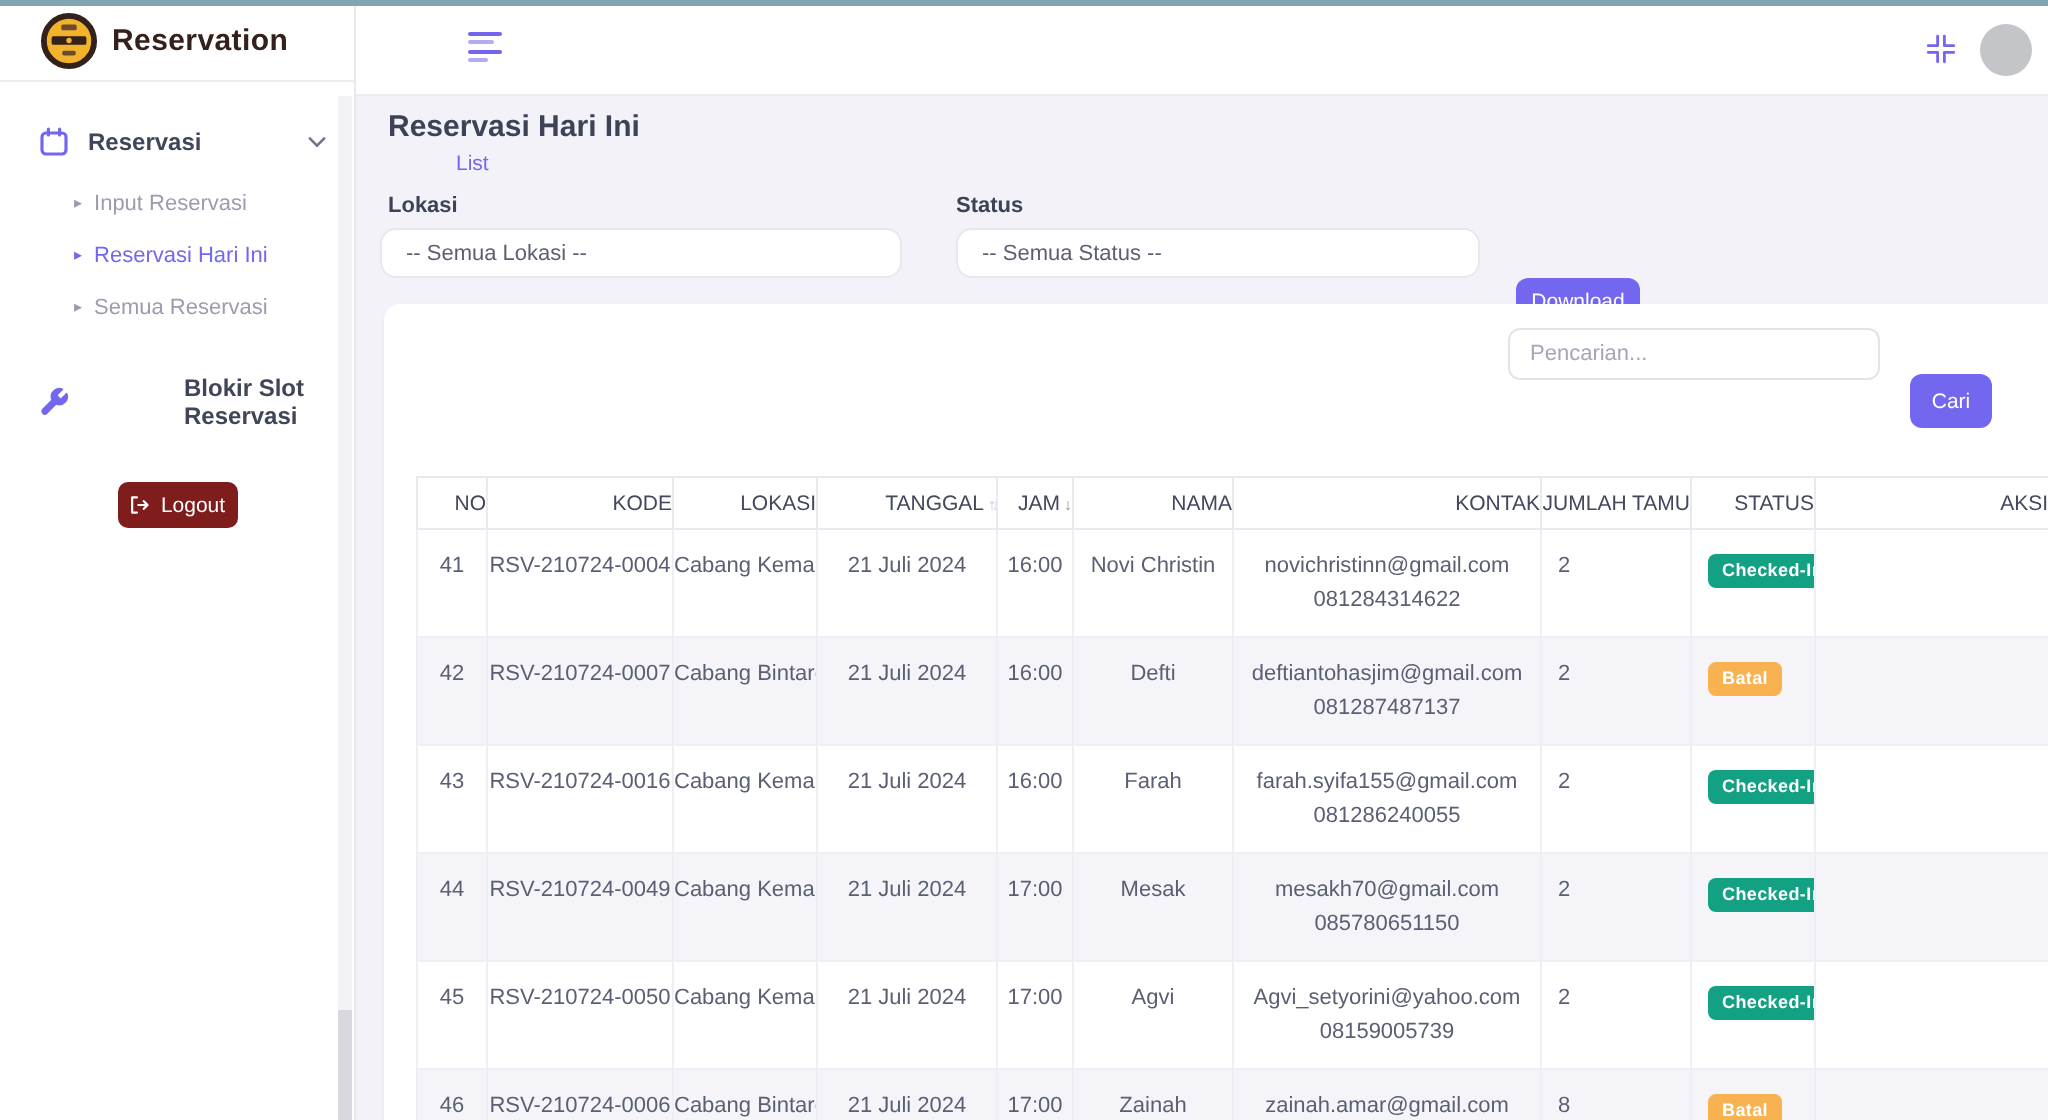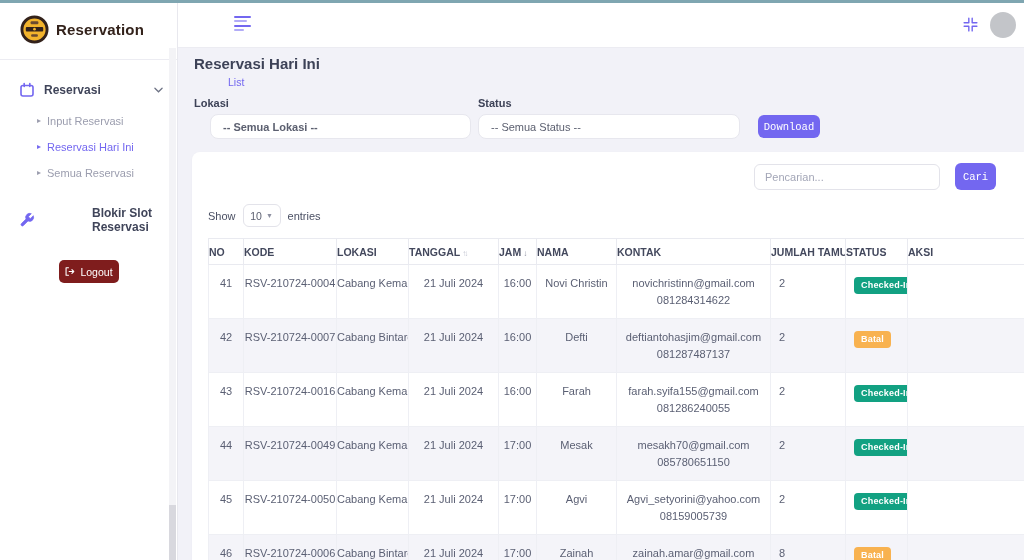--- a/index.html
+++ b/index.html
@@ -3,21 +3,21 @@
 <meta charset="utf-8">
 <style>
   * { margin:0; padding:0; box-sizing:border-box; }
   html,body { width:1024px; height:560px; overflow:hidden; }
   body { font-family:"Liberation Sans", sans-serif; background:#f2f2f8; position:relative; }
 
   .top-line { position:absolute; top:0; left:0; width:1024px; height:3px; background:#7fa6b1; z-index:50; }
 
   
   .sidebar { position:absolute; left:0; top:0; width:178px; height:560px; background:#ffffff; border-right:1px solid #e8e8ee; z-index:10; }
-  .brand { height:60px; display:flex; align-items:center; padding-left:20px; border-bottom:1px solid #ececf2; cursor:pointer; }
+  .brand { height:41px; display:flex; align-items:center; padding-left:20px; border-bottom:1px solid #ececf2; cursor:pointer; }
   .logo { width:29px; height:29px; flex:0 0 29px; }
   .brand-text { font-size:15px; font-weight:bold; color:#33221b; margin-left:7px; letter-spacing:.2px; }
 
   .menu { padding-top:14px; }
   .menu-parent { display:flex; align-items:center; padding:8px 14px 8px 19px; font-size:12px; font-weight:bold; color:#40455a; cursor:pointer; }
   .menu-parent .mi { width:16px; height:16px; margin-right:9px; display:inline-flex; }
   .menu-parent .chev { margin-left:auto; display:inline-flex; }
   .submenu { padding:2px 0 4px 0; }
   .sub { display:flex; align-items:center; padding:7px 10px 7px 37px; font-size:11px; color:#9b9dae; cursor:pointer; }
   .sub .caret { font-size:8px; margin-right:6px; line-height:1; }
@@ -40,36 +40,36 @@
 
   
   .main { position:absolute; left:178px; top:48px; right:0; bottom:0; background:#f2f2f8; overflow:hidden; }
   .page-title { position:absolute; left:16px; top:7px; font-size:15px; font-weight:bold; color:#3d4257; }
   .breadcrumb { position:absolute; left:16px; top:28px; font-size:10.5px; color:#7367f0; cursor:pointer;padding-left:34px; }
 
   .filter-label { position:absolute; font-size:11px; font-weight:bold; color:#3d4257; top:49px; }
   .lbl-lokasi { left:16px; }
   .lbl-status { left:300px; }
   .select { position:absolute; top:66px; height:25px; background:#fff; border:1px solid #e7e7ee; border-radius:8px; font-size:11px; color:#5c6070; display:flex; align-items:center; padding-left:12px; cursor:pointer; }
-  .sel-lokasi { left:32px; width:261px;font-weight:bold; }
+  .sel-lokasi { left:12px; width:261px; }
   .sel-status { left:300px; width:262px; }
-  .btn { background:#7367f0; color:#fff; border:none; border-radius:6px; font-family:Liberation Mono, monospace; cursor:pointer; }
+  .btn { background:#7367f0; color:#fff; border:none; border-radius:6px; font-family:Liberation Sans, sans-serif; cursor:pointer;margin-top:24px; }
   .btn-download { position:absolute; left:580px; top:67px; width:62px; height:23px; font-size:10.5px; }
 
   .card { position:absolute; left:14px; top:104px; right:0; bottom:-60px; background:#ffffff; border-radius:8px 0 0 0; box-shadow:0 1px 3px rgba(40,40,80,.04); }
   .search-input { position:absolute; right:84px; top:12px; width:186px; height:26px; border:1px solid #e3e3ea; border-radius:6px; font-family:inherit; font-size:11px; color:#5c6070; padding:0 10px; outline:none; }
   .search-input::placeholder { color:#a3a6b7; }
   .btn-cari { position:absolute; right:28px; top:11px; width:41px; height:27px; font-size:10.5px; }
 
   .show-entries { position:absolute; left:16px; top:52px; display:flex; align-items:center; gap:7px; font-size:11px; color:#4a4f63; }
   .page-size { width:38px; height:23px; border:1px solid #e3e3ea; border-radius:6px; display:flex; align-items:center; justify-content:center; gap:4px; font-size:10.5px; color:#5c6070; cursor:pointer; }
   .page-size .dd { font-size:7px; color:#8c8fa0; }
 
   table { position:absolute; left:16px; top:86px; width:816px; border-collapse:collapse; table-layout:fixed; }
-  th { height:26px; font-size:10.5px; font-weight:bold; color:#43485d; text-align:left; border:1px solid #e9eaf0; border-left:none; background:#fff; white-space:nowrap; overflow:hidden; }
+  th { height:26px; font-size:10.5px; font-weight:normal; color:#43485d; text-align:right; border:1px solid #e9eaf0; border-left:none; background:#fff; white-space:nowrap; overflow:hidden; }
   th:first-child { border-left:1px solid #e9eaf0; }
   th .sort { font-size:8px; color:#c4c6d2; letter-spacing:-2px; margin-left:2px; }
   th .sort.active { color:#8d90a0; letter-spacing:0; }
   td { height:54px; vertical-align:top; padding-top:12px; font-size:11px; color:#5a5f73; text-align:center; border-right:1px solid #eeeff4; border-bottom:1px solid #eeeff4; overflow:hidden; white-space:nowrap; }
   tr td:first-child { border-left:1px solid #eeeff4; }
   tr.alt td { background:#f4f4f9; }
   td.ltamu, td.lstatus { text-align:left; padding-left:8px; }
   .kontak2 { margin-top:5px; }
   .badge { display:inline-block; padding:3px 7px 4px 7px; border-radius:4px; font-size:9px; font-weight:bold; color:#fff; letter-spacing:.2px; }
   .badge[data-status="success"] { background:#12a182; }
@@ -182,28 +182,20 @@
   <div class="select sel-status">
     <span>-- Semua Status --</span>
   </div>
 
   <button class="btn btn-download">Download</button>
 
   <section class="card">
     <input class="search-input" placeholder="Pencarian..." style="">
     <button class="btn btn-cari">Cari</button>
 
-    <div class="show-entries">
-      <span>Show</span>
-      <span class="page-size">
-        <span>10</span>
-        <span class="dd">▼</span>
-      </span>
-      <span>entries</span>
-    </div>
 
     <table>
       <colgroup>
         <col style="width:35px">
           <col style="width:93px">
           <col style="width:72px">
           <col style="width:90px">
           <col style="width:38px">
         <col style="width:80px">
           <col style="width:154px">

